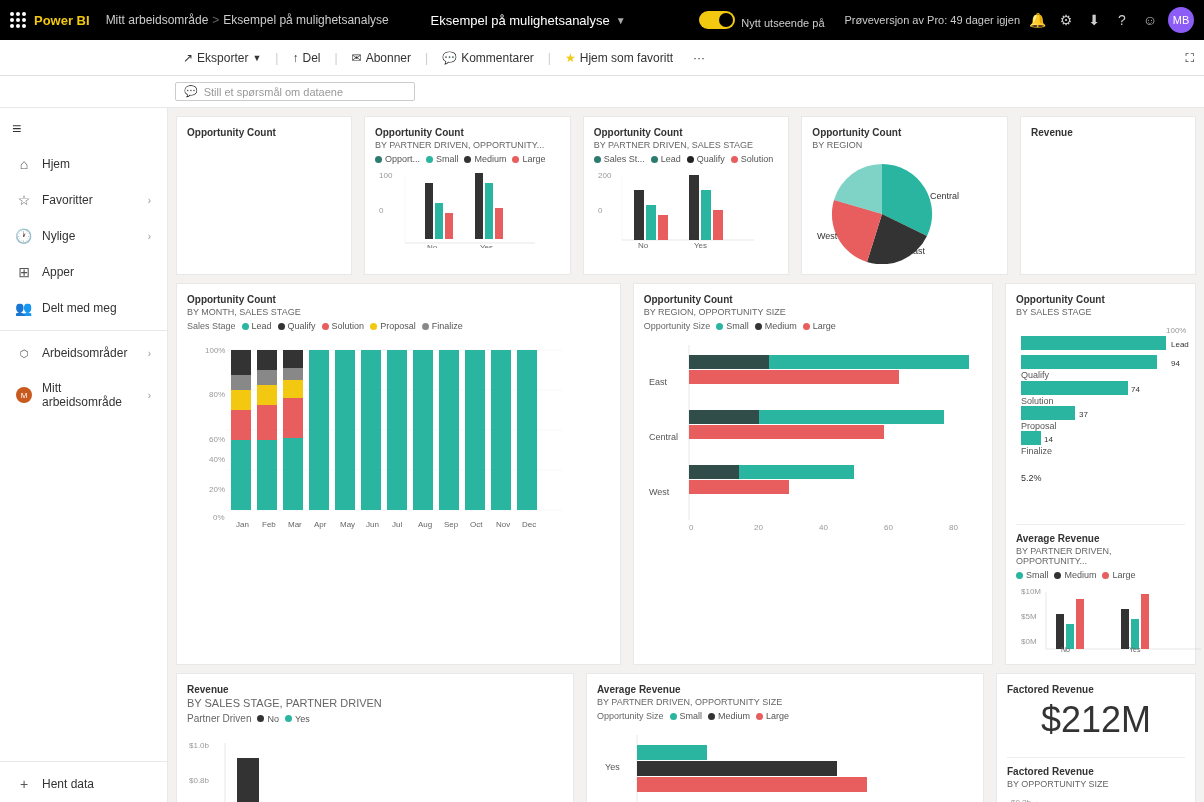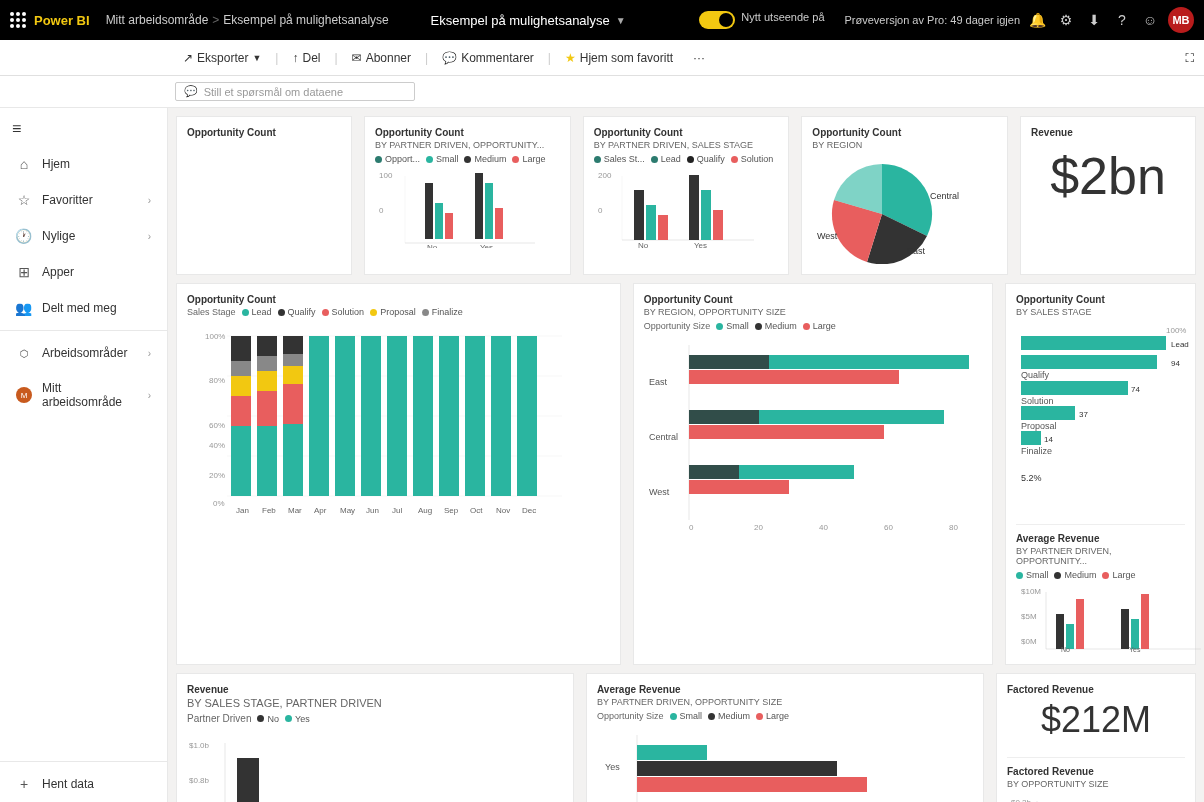--- a/index.html
+++ b/index.html
@@ -9,25 +9,25 @@
     .topbar {
       display: flex; align-items: center; height: 40px;
       background: #000000; color: #fff; padding: 0 10px; gap: 8px;
     }
     .topbar-dots { display: grid; grid-template-columns: repeat(3,4px); gap: 2px; cursor: pointer; }
     .topbar-dots span { width: 4px; height: 4px; background: #fff; display: block; border-radius: 50%; }
     .topbar-brand { color: #f2c811; font-size: 13px; font-weight: 700; margin-right: 8px; }
     .topbar-breadcrumb { display: flex; align-items: center; gap: 4px; font-size: 12px; color: #ccc; }
     .topbar-breadcrumb .sep { color: #666; }
     .topbar-title { margin: 0 auto; display: flex; align-items: center; gap: 6px; font-size: 13px; font-weight: 500; }
-    .topbar-toggle { display: flex; align-items: flex-start; gap: 6px; font-size: 11px; margin-left: 32px; }
+    .topbar-toggle { display: flex; align-items: flex-end; gap: 6px; font-size: 11px; margin-left: 32px; }
     .toggle-pill { width: 36px; height: 18px; background: #f2c811; border-radius: 9px; position: relative; cursor: pointer; }
     .toggle-pill::after { content: ''; width: 14px; height: 14px; background: #000; border-radius: 50%; position: absolute; top: 2px; right: 2px; }
     .topbar-icon { width: 20px; height: 20px; display: flex; align-items: center; justify-content: center; cursor: pointer; color: #ccc; font-size: 14px; }
-    .avatar { width: 26px; height: 26px; border-radius: 50%; background: #b91c1c; display: flex; align-items: center; justify-content: center; color: #fff; font-size: 11px; cursor: pointer; font-weight: bold; }
+    .avatar { width: 26px; height: 26px; border-radius: 50%; background: #8b5cf6; display: flex; align-items: center; justify-content: center; color: #fff; font-size: 11px; cursor: pointer; }
 
     
     .secondbar {
       display: flex; align-items: center; height: 36px;
       background: #fff; border-bottom: 1px solid #e0e0e0; padding: 0 10px 0 175px; gap: 4px;
     }
     .secondbar-btn { display: flex; align-items: center; gap: 4px; padding: 4px 8px; font-size: 12px; color: #333; cursor: pointer; border-radius: 2px; }
     .secondbar-sep { color: #ccc; margin: 0 2px; }
     .star-icon { color: #f2c811; }
 
@@ -306,28 +306,28 @@
             <path d="M0,0 L-48,-14 A50,50 0 0,1 0,-50 Z" fill="#2ab5a0" opacity="0.6"></path>
           </g>
           <text x="118" y="45" font-size="9" fill="#333">Central</text>
           <text x="95" y="100" font-size="9" fill="#333">East</text>
           <text x="5" y="85" font-size="9" fill="#333">West</text>
         </svg>
       </div>
 
       <div class="row-item" style="flex:1; min-width:160px; max-width:185px;">
         <div class="card-title">Revenue</div>
-        <div class="card-big-number">$2bn</div>
       </div>
     </div>
 
     <div class="row">
 
       <div class="row-item" style="flex:2.5; min-width:380px;">
         <div class="card-title">Opportunity Count</div>
+        <div class="card-subtitle" style="font-size:9px;color:#666;text-transform:uppercase;">BY MONTH, SALES STAGE</div>
         <div class="legend">
           <div class="legend-item">
               <span style="font-size:9px;color:#666;">Sales Stage</span>
             </div>
           <div class="legend-item">
               <div class="legend-dot" style="background:#2ab5a0;"></div>
               <span>Lead</span>
             </div>
           <div class="legend-item">
               <div class="legend-dot" style="background:#333;"></div>

